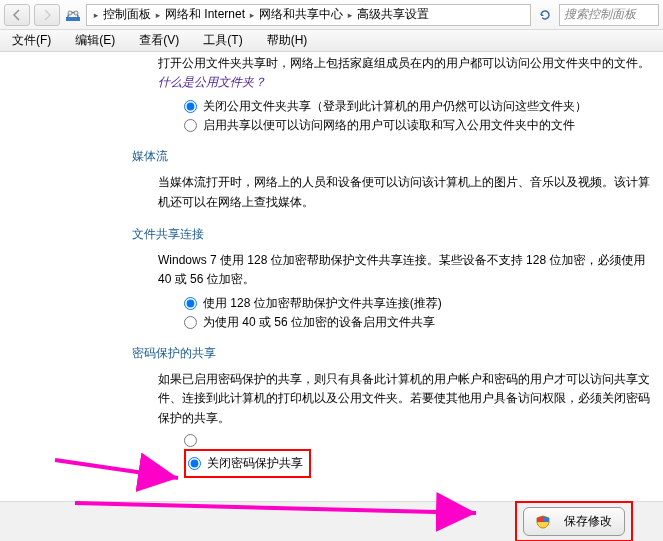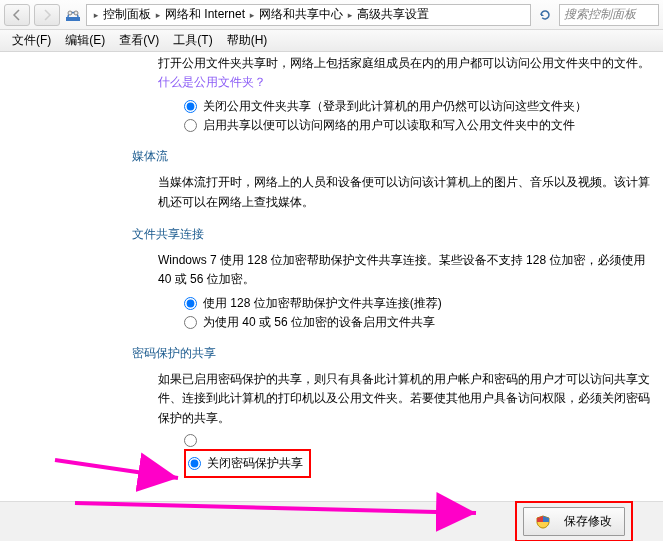--- a/index.html
+++ b/index.html
@@ -10,39 +10,39 @@
 .nav-btn { width: 26px; height: 22px; border-radius: 3px; background: linear-gradient(#f8f8f8,#e6e6e6); border: 1px solid #c6c6c6; display:flex; align-items:center; justify-content:center; }
 .nav-btn svg { opacity:.6; }
 .globe { width: 18px; height: 18px; display:flex; align-items:center; justify-content:center; }
 .crumbs { flex: 1; display: flex; align-items: center; height: 22px; background: #fff; border: 1px solid #c0c0c0; padding: 0 4px; gap: 2px; overflow:hidden;}
 .crumb { white-space: nowrap; cursor: default;}
 .crumb-sep { width: 10px; display:flex; align-items:center; justify-content:center; color:#666;}
 .refresh { width: 20px; display:flex; align-items:center; justify-content:center;}
 .search { width: 100px; height: 22px; background:#fff; border:1px solid #c0c0c0; padding:0 4px; display:flex; align-items:center; color:#888; font-style:italic;}
 
 
-.menu-bar { display:flex; align-items:center; height:22px; background: linear-gradient(#fafafa,#ececec); border-bottom:1px solid #d6d6d6; padding:0 6px; gap:2px;}
+.menu-bar { display:flex; align-items:center; height:22px; background: linear-gradient(#fafafa,#ececec); border-bottom:1px solid #d6d6d6; padding:0 6px; gap:12px;}
 .menu-item { padding:2px 6px; cursor:default; white-space:nowrap;}
 
 
 .content { position:absolute; top:54px; left:0; right:0; bottom:40px; overflow:hidden; padding: 0px 8px 0 132px; color:#000;}
 .p { margin-bottom: 6px; line-height:1.6;}
-.link { color:#8b5cf6; cursor:pointer;}
+.link { color:#4c1d95; cursor:pointer;font-style:italic;}
 .section-title { color:#1a5a8e; margin-top:14px; margin-bottom:8px;}
 .indent { margin-left: 26px;}
 .radio-line { display:flex; align-items:center; gap:6px; margin:2px 0;}
 .radio-line input{ margin:0;}
 .radio-line label{ cursor:default;}
 
 .highlight-box { border:2px solid #ff0000; padding:2px 6px 2px 2px; display:inline-flex; align-items:center; gap:6px;}
 
 
 .bottom-bar { position:absolute; left:0; right:0; bottom:0; height:40px; background:#f1f1f1; border-top:1px solid #dcdcdc; display:flex; align-items:center; justify-content:flex-end; padding-right:30px;}
 .save-wrap { border:2px solid #ff0000; padding:4px 6px;}
-.win-btn { display:inline-flex; align-items:center; gap:14px; background:linear-gradient(#fcfcfc,#e7e7e7); border:1px solid #9a9a9a; border-radius:1px; padding:5px 12px; cursor:default;}
+.win-btn { display:inline-flex; align-items:center; gap:14px; background:linear-gradient(#fcfcfc,#e7e7e7); border:1px solid #9a9a9a; border-radius:6px; padding:5px 12px; cursor:default;}
 .shield { width:14px; height:14px;}
 
 
 .arrow-svg { position:absolute; pointer-events:none; }
 
 .chev::after{content:"▸"; font-size:9px; color:#555;}
 </style>
 </head>
 <body>
 

